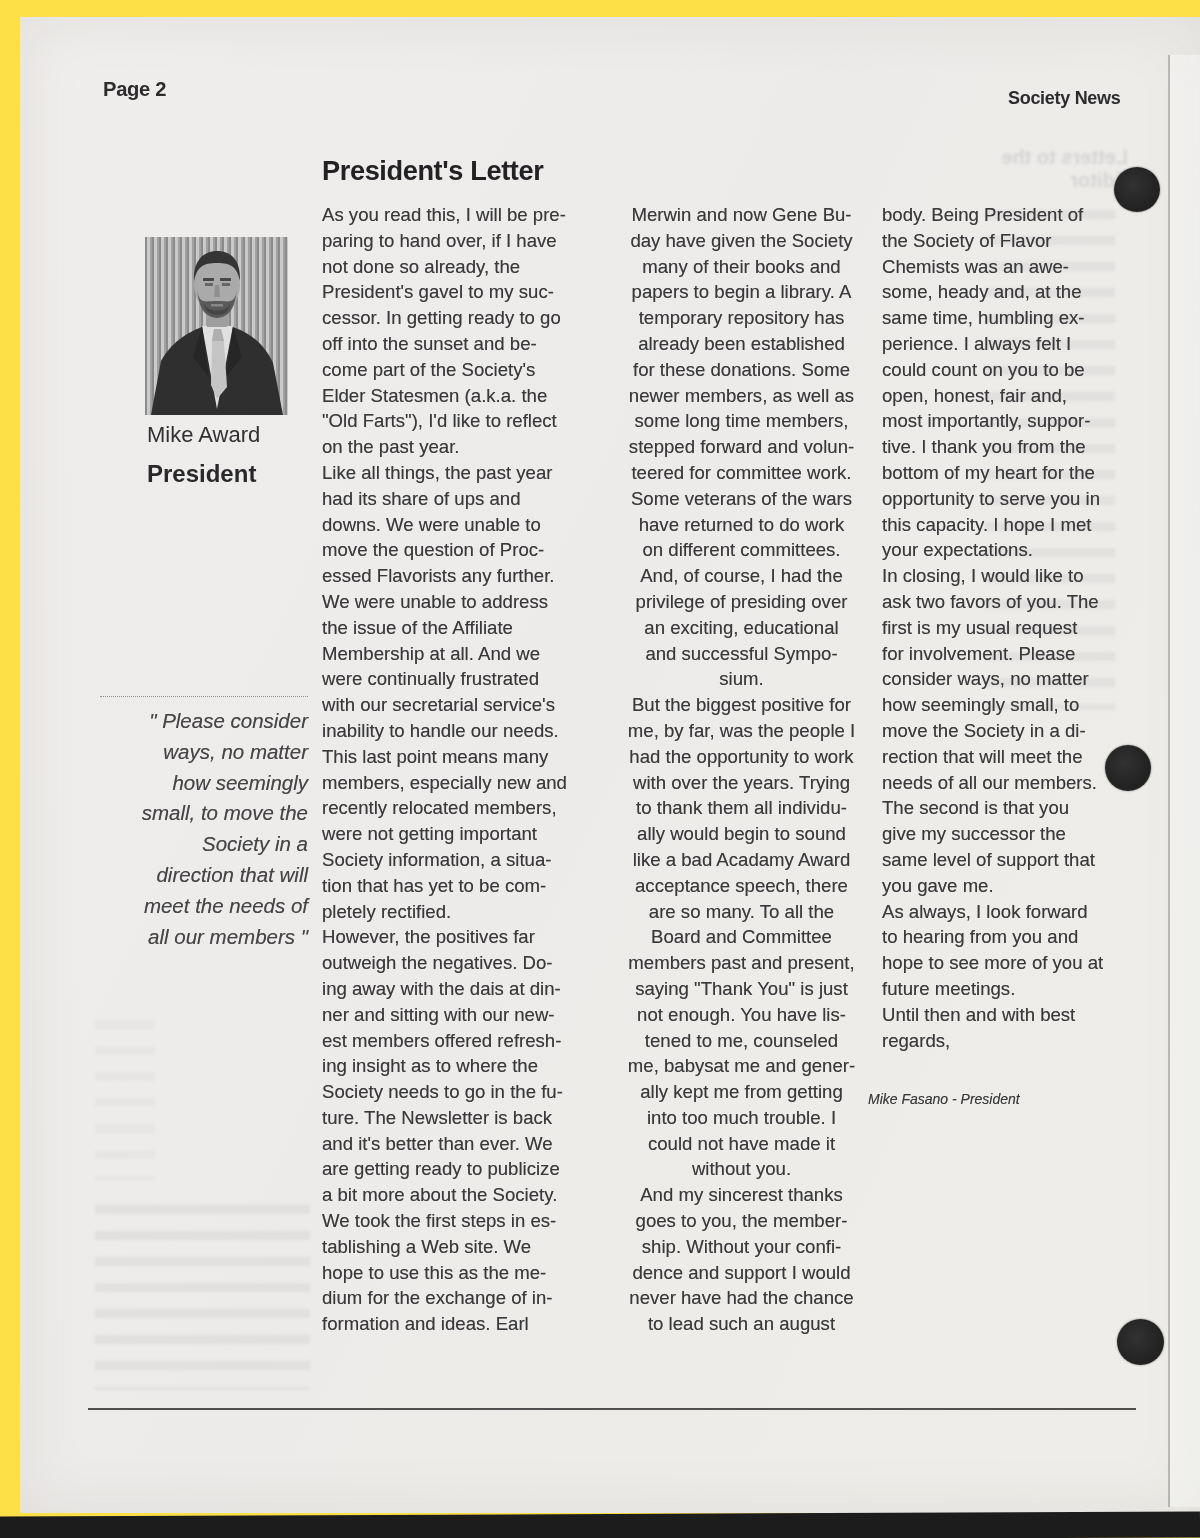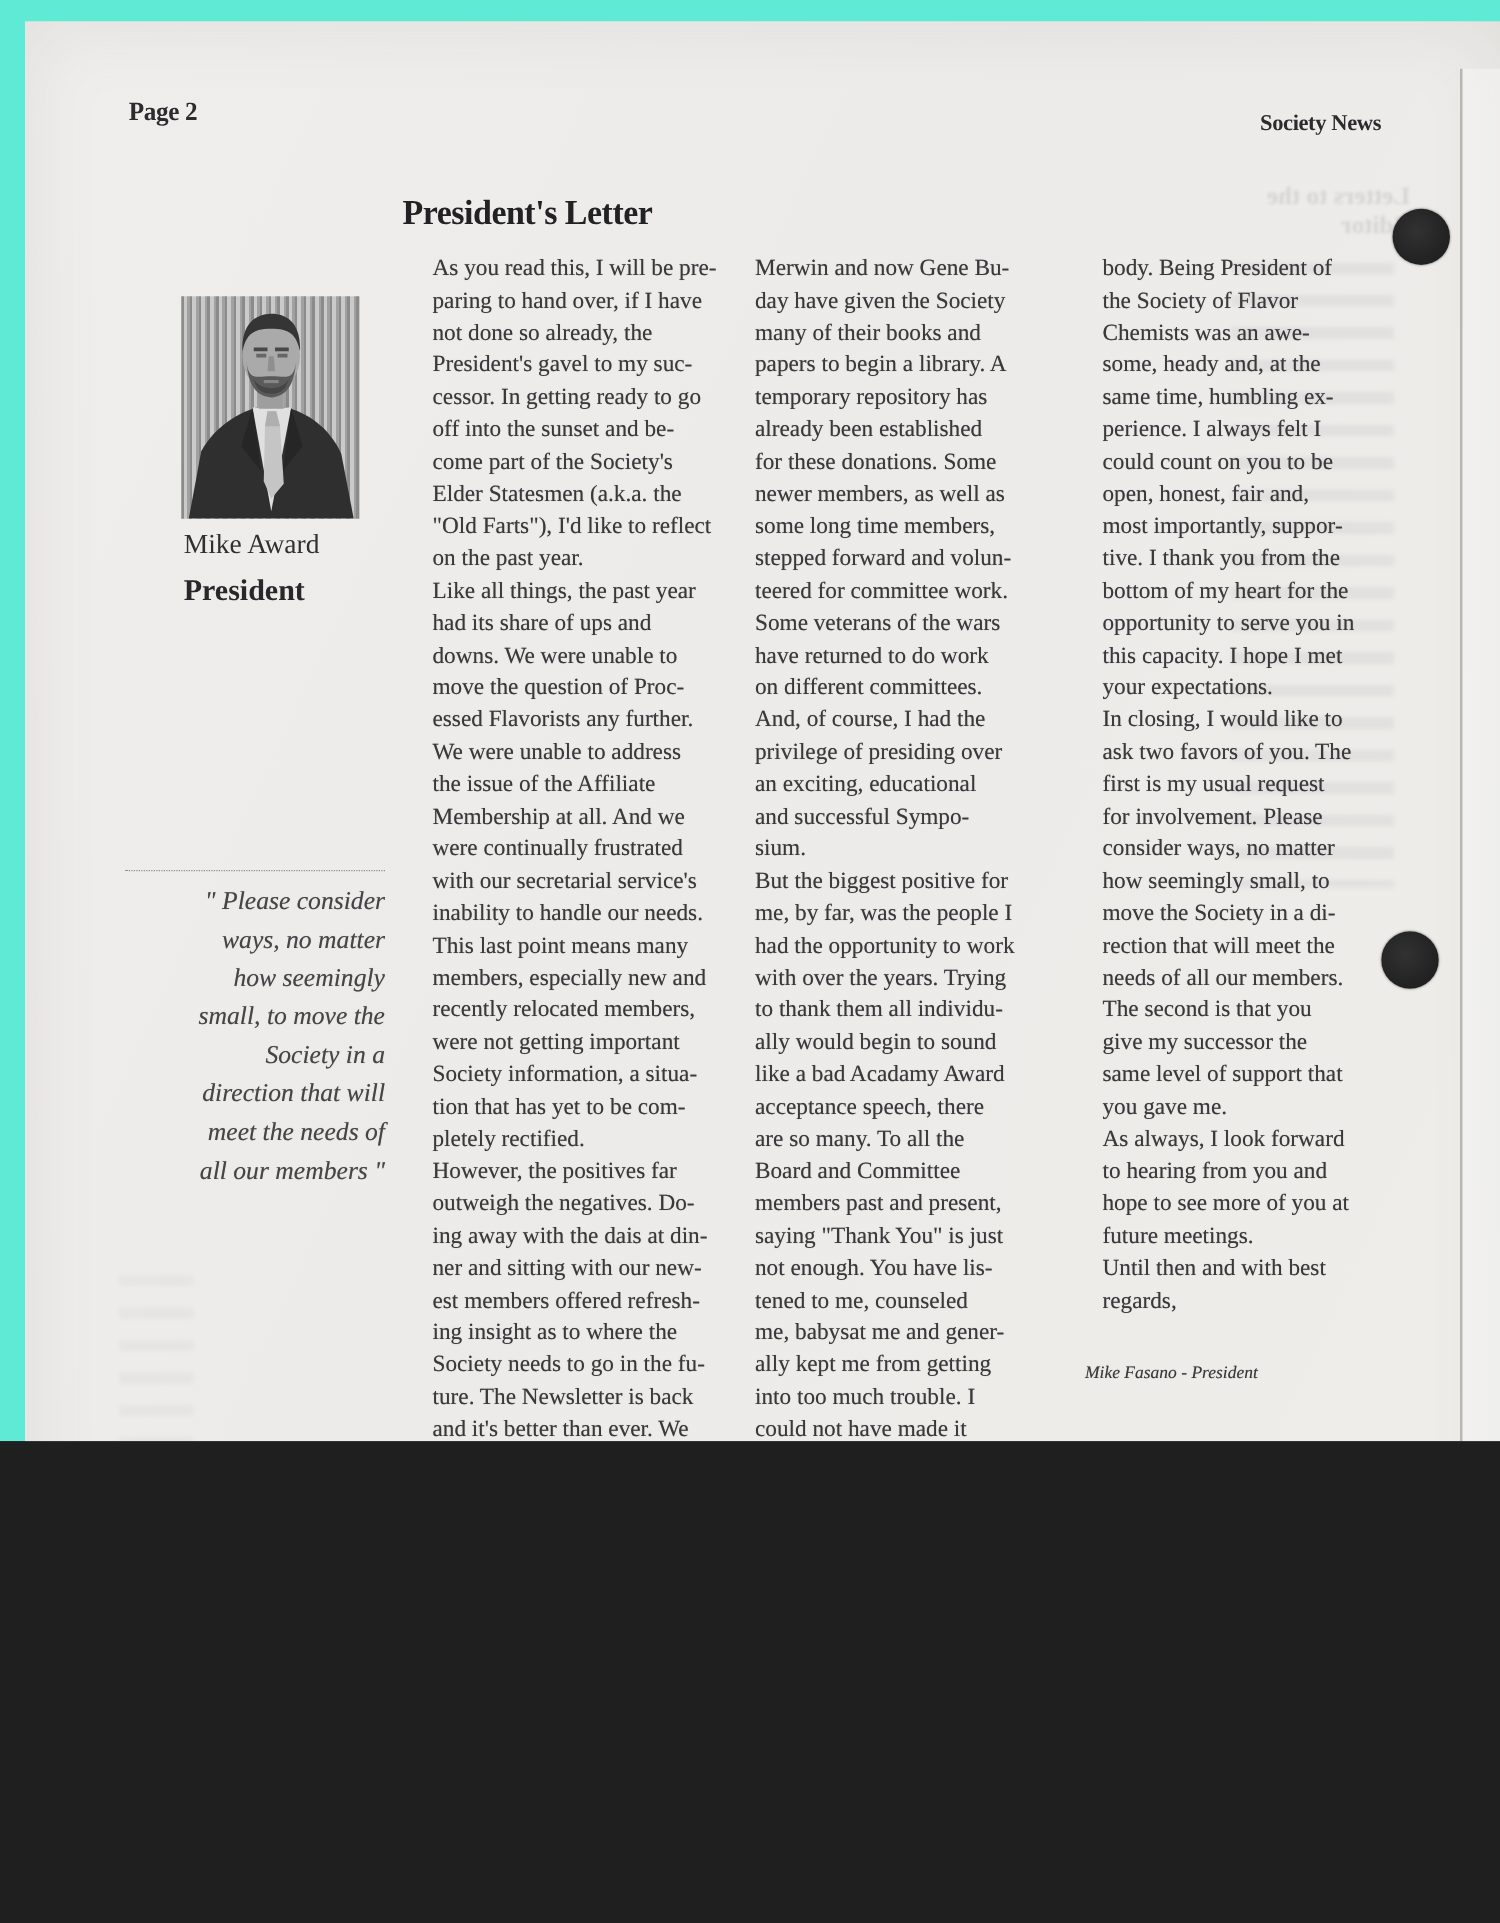--- a/index.html
+++ b/index.html
@@ -1,19 +1,19 @@
 <!DOCTYPE html>
 <html><head>
 <meta charset="utf-8">
 <style>
   html,body{margin:0;padding:0;background:#1f1f1f;}
   .scan{
-    position:relative;width:1200px;height:1153px;overflow:hidden;
-    background:#5eead4;
-    font-family:Liberation Serif, serif;
+    position:relative;width:1200px;height:1538px;overflow:hidden;
+    background:#fde047;
+    font-family:Liberation Sans, sans-serif;
   }
   .paper{
     position:absolute;left:20px;top:17px;width:1180px;height:1496px;
     background:linear-gradient(115deg,#efeeec 0%,#ecebe9 45%,#eeede9 100%);
     box-shadow:inset 0 0 60px rgba(120,120,115,0.12);
   }
   .page-edge-line{
     position:absolute;left:1168px;top:55px;width:2px;height:1452px;
     background:rgba(125,122,116,0.45);
   }
@@ -44,22 +44,22 @@
     font-size:28px;font-weight:bold;color:#222224;letter-spacing:-0.4px;
     transform:scaleX(0.97);transform-origin:left;
   }
 
   .col{
     position:absolute;top:202px;
     font-size:18.6px;line-height:25.8px;color:#39393b;
     white-space:pre-line;
     text-shadow:0 0 0.6px rgba(70,70,72,0.55);
   }
-  .col-1{left:322px;width:285px;margin-left:24px;}
-  .col-2{left:604px;width:275px;}
+  .col-1{left:322px;width:285px;}
+  .col-2{left:604px;width:275px;text-align:center;}
   .col-3{left:882px;width:262px;}
   .signature{
     position:absolute;left:868px;top:1091px;width:262px;
     font-size:14px;font-style:italic;color:#39393b;
     text-shadow:0 0 0.6px rgba(70,70,72,0.55);
   }
 
   .photo{
     position:absolute;left:145px;top:237px;width:143px;height:178px;
     background:repeating-linear-gradient(to right,#8e8b86 0 2px,#d0cdc7 2px 5px,#a5a29d 5px 7px);

